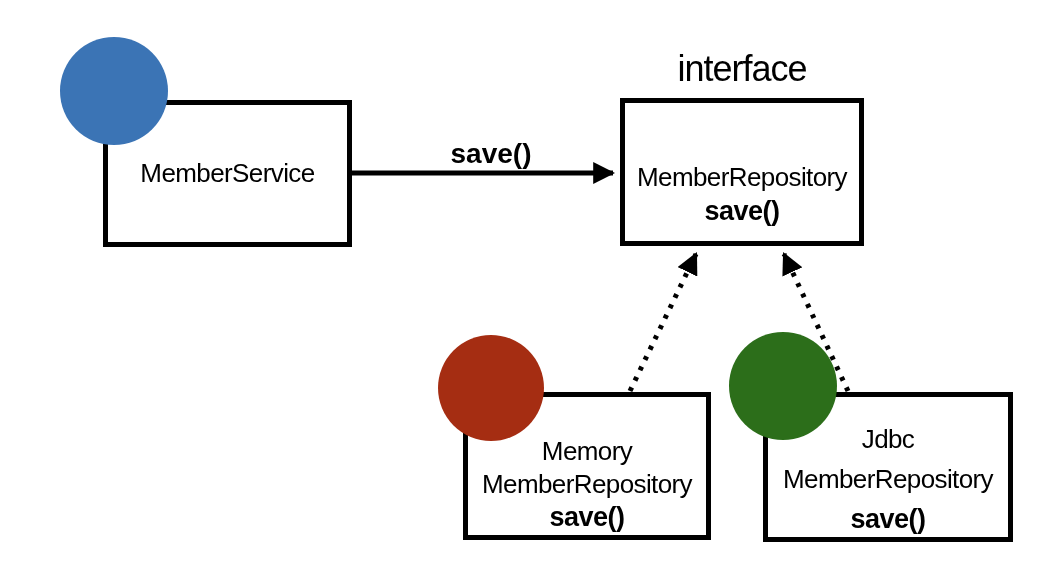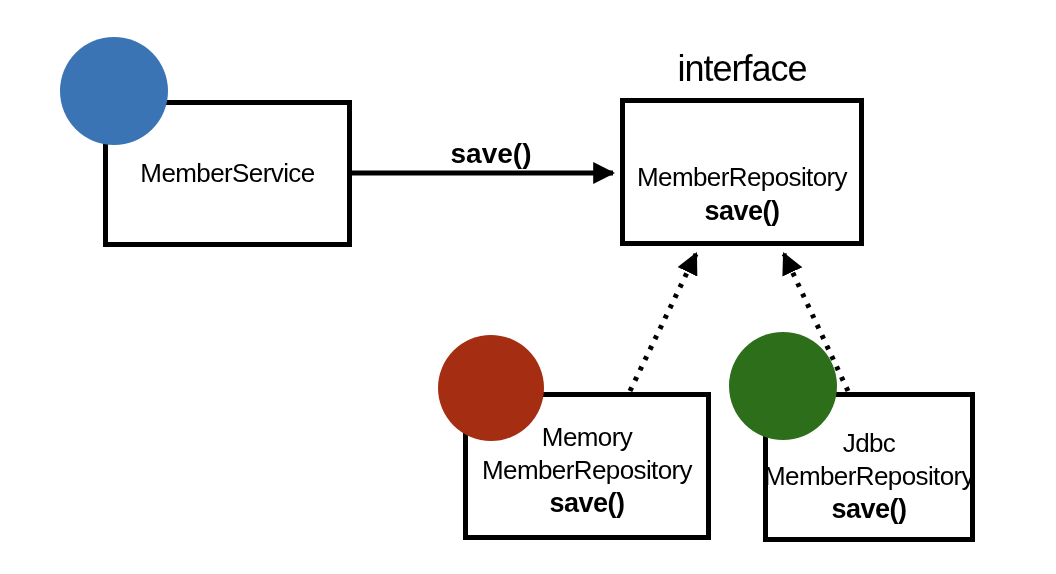--- a/index.html
+++ b/index.html
@@ -18,22 +18,22 @@
     background: #ffffff;
     box-sizing: border-box;
     display: flex;
     flex-direction: column;
     align-items: center;
     justify-content: flex-end;
     text-align: center;
   }
   .member-service-box { left: 103px; top: 100px; width: 249px; height: 147px; justify-content: center; }
   .interface-box      { left: 620px; top:  98px; width: 244px; height: 148px; padding-bottom: 14px; }
-  .memory-box         { left: 463px; top: 392px; width: 248px; height: 148px; padding-bottom: 16px; }
-  .jdbc-box           { left: 763px; top: 392px; width: 212px; height: 150px; padding-bottom: 12px; }
+  .memory-box         { left: 463px; top: 392px; width: 248px; height: 148px; padding-bottom: 2px; }
+  .jdbc-box           { left: 763px; top: 392px; width: 250px; height: 150px; padding-bottom: 2px; gap: 7px; }
   .node-label {
     font-size: 26px;
     line-height: 33px;
     letter-spacing: -0.6px;
     white-space: nowrap;
   }
   .interface-box .node-label { line-height: 36px; }
   .node-method {
     font-size: 27px;
     font-weight: bold;

